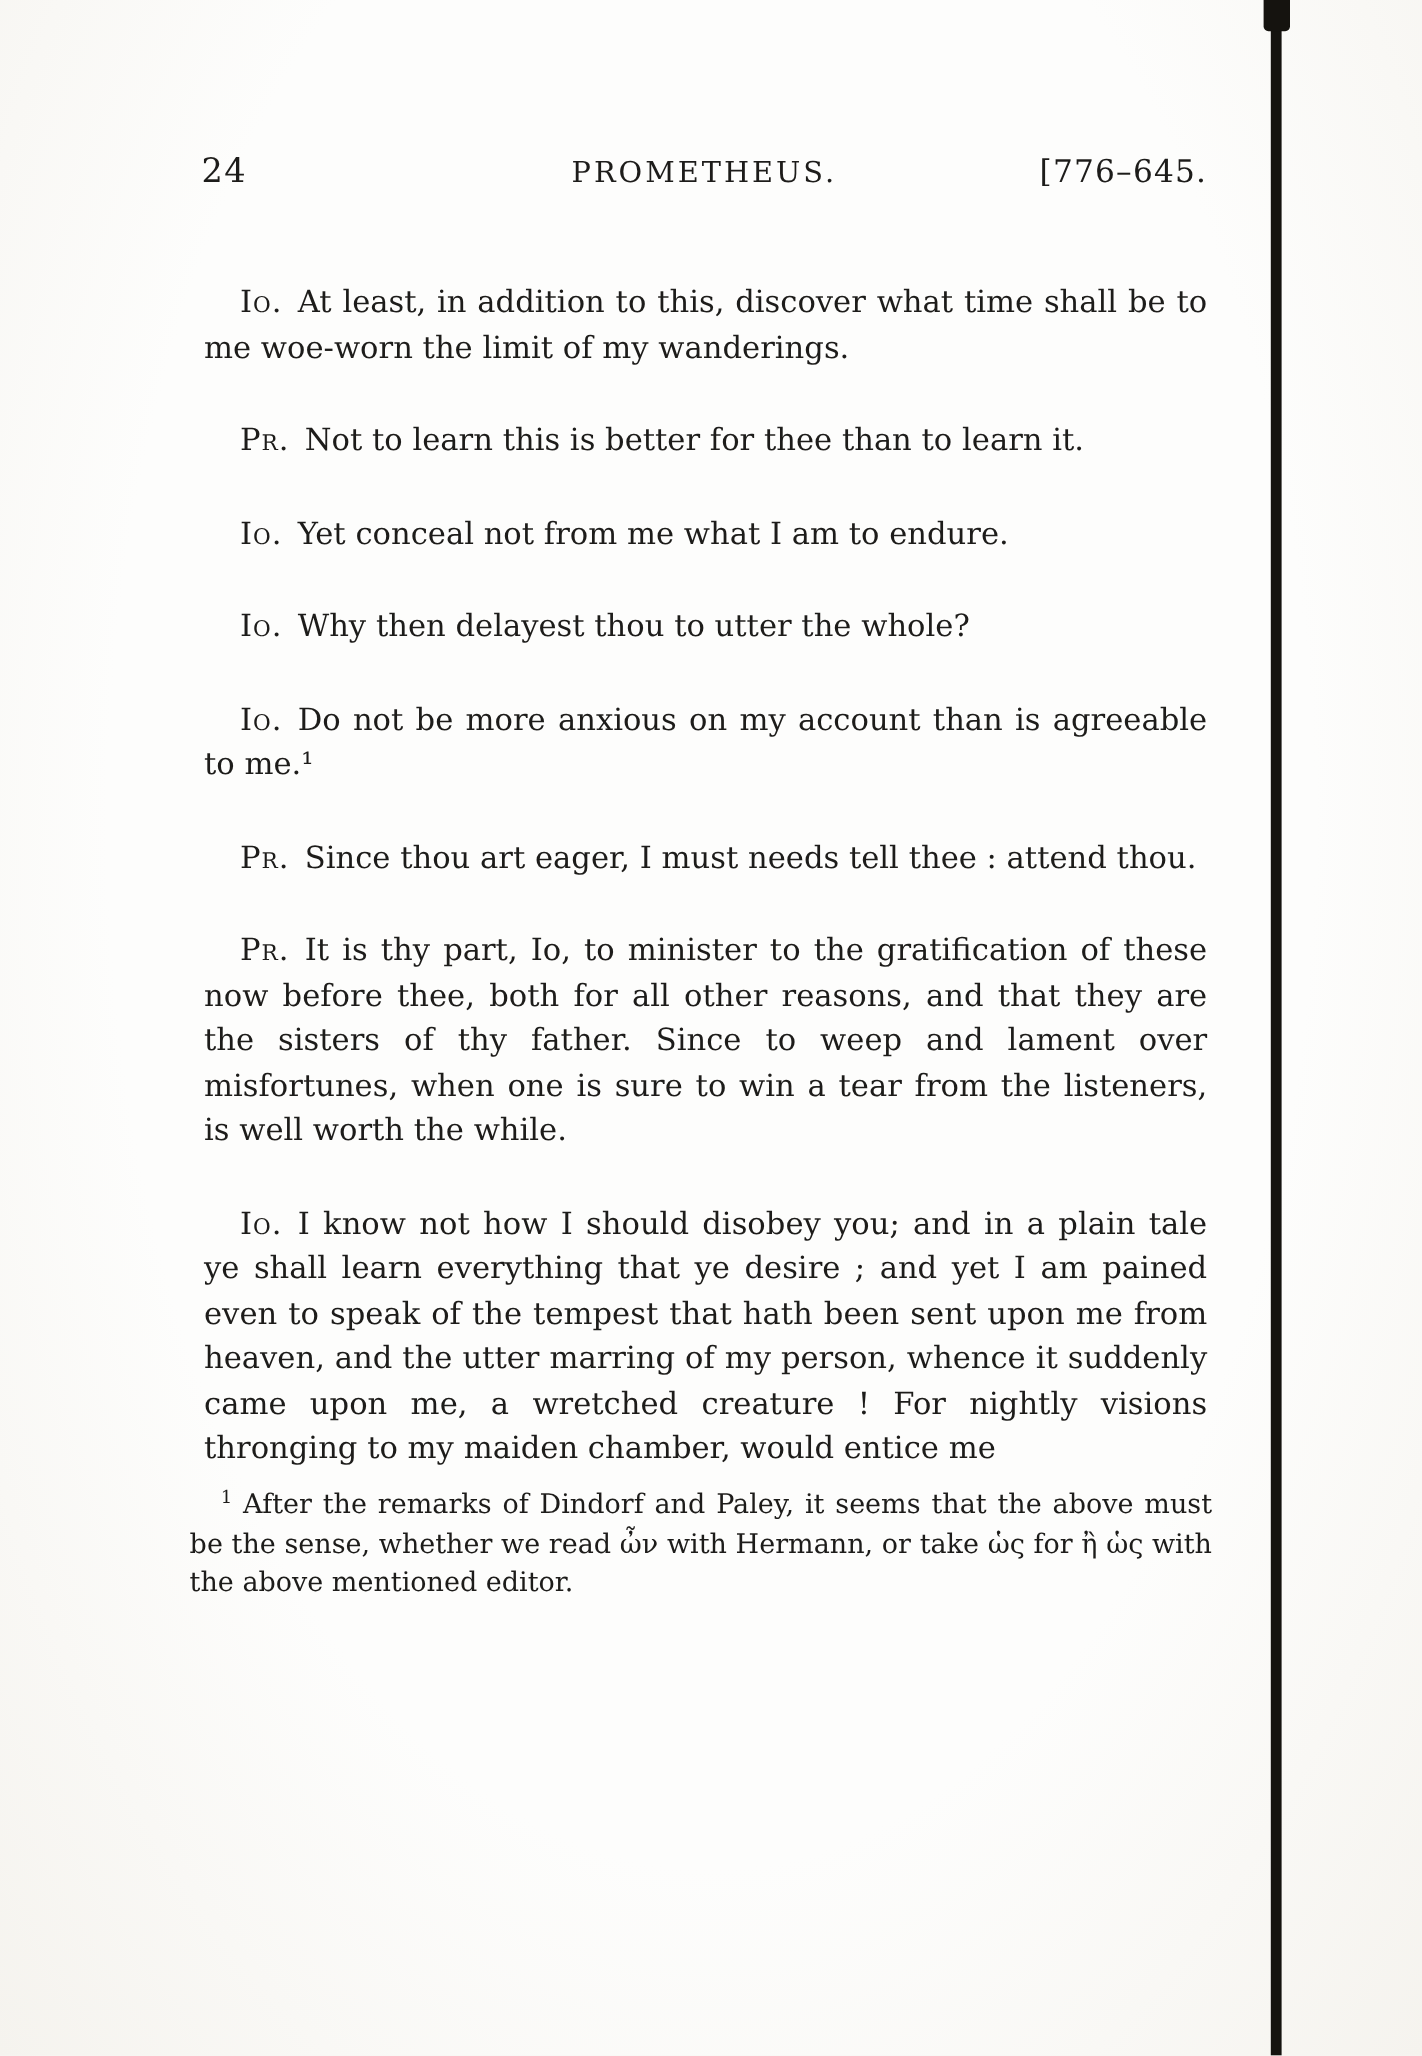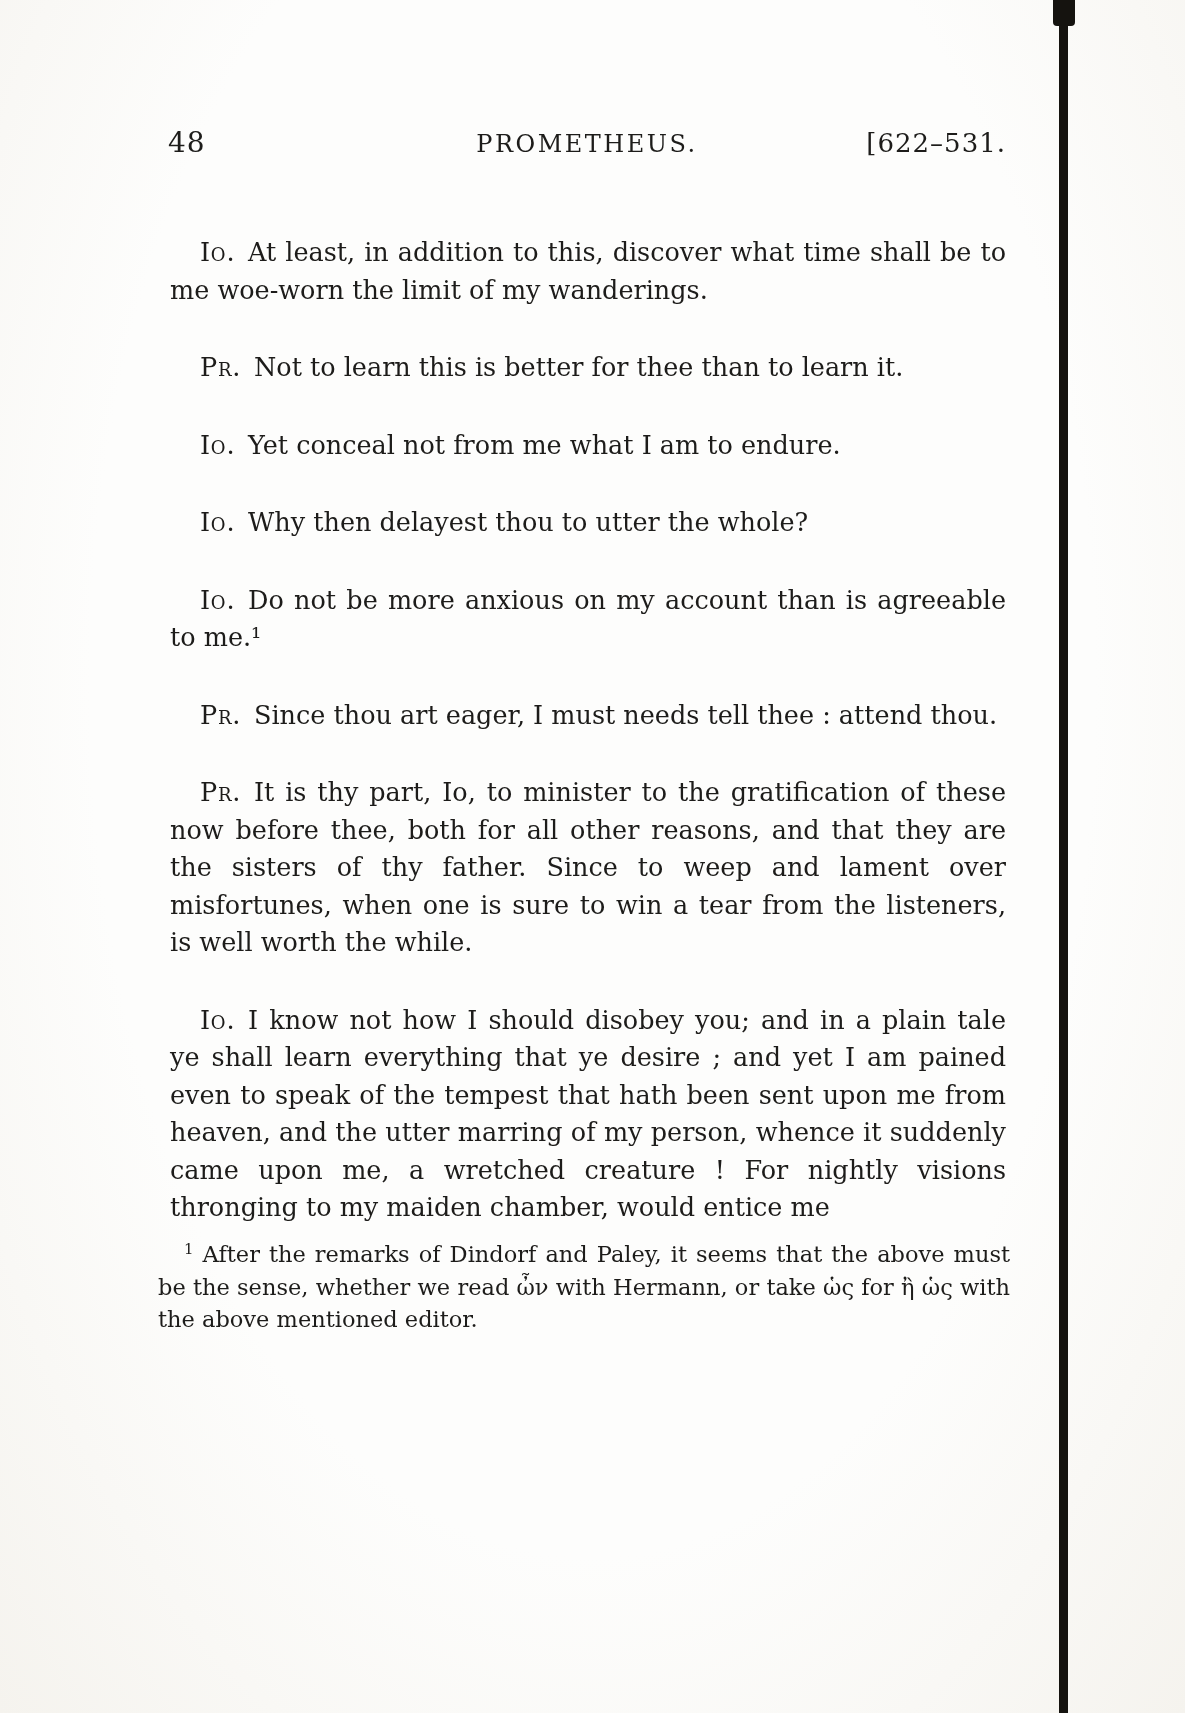--- a/index.html
+++ b/index.html
@@ -93,23 +93,23 @@
 </style>
 </head>
 <body>
 
 <div class="page">
 
   <div class="scan-bar"></div>
   <div class="scan-blob"></div>
 
   <header class="header">
-    <span class="page-number">48</span>
+    <span class="page-number">24</span>
     <span class="page-title">PROMETHEUS.</span>
-    <span class="line-range">[622–531.</span>
+    <span class="line-range">[776–645.</span>
   </header>
 
   <main class="text-block" id="dialogue">
       <p class="para"><span class="speaker">Io.</span> At least, in addition to this, discover what time shall be to me woe-worn the limit of my wanderings.</p>
       <p class="para"><span class="speaker">Pr.</span> Not to learn this is better for thee than to learn it.</p>
       <p class="para"><span class="speaker">Io.</span> Yet conceal not from me what I am to endure.</p>
       <p class="para"><span class="speaker">Io.</span> Why then delayest thou to utter the whole?</p>
       <p class="para"><span class="speaker">Io.</span> Do not be more anxious on my account than is agreeable to me.¹</p>
       <p class="para"><span class="speaker">Pr.</span> Since thou art eager, I must needs tell thee : attend thou.</p>
       <p class="para"><span class="speaker">Pr.</span> It is thy part, Io, to minister to the gratification of these now before thee, both for all other reasons, and that they are the sisters of thy father.   Since to weep and lament over misfortunes, when one is sure to win a tear from the listeners, is well worth the while.</p>

